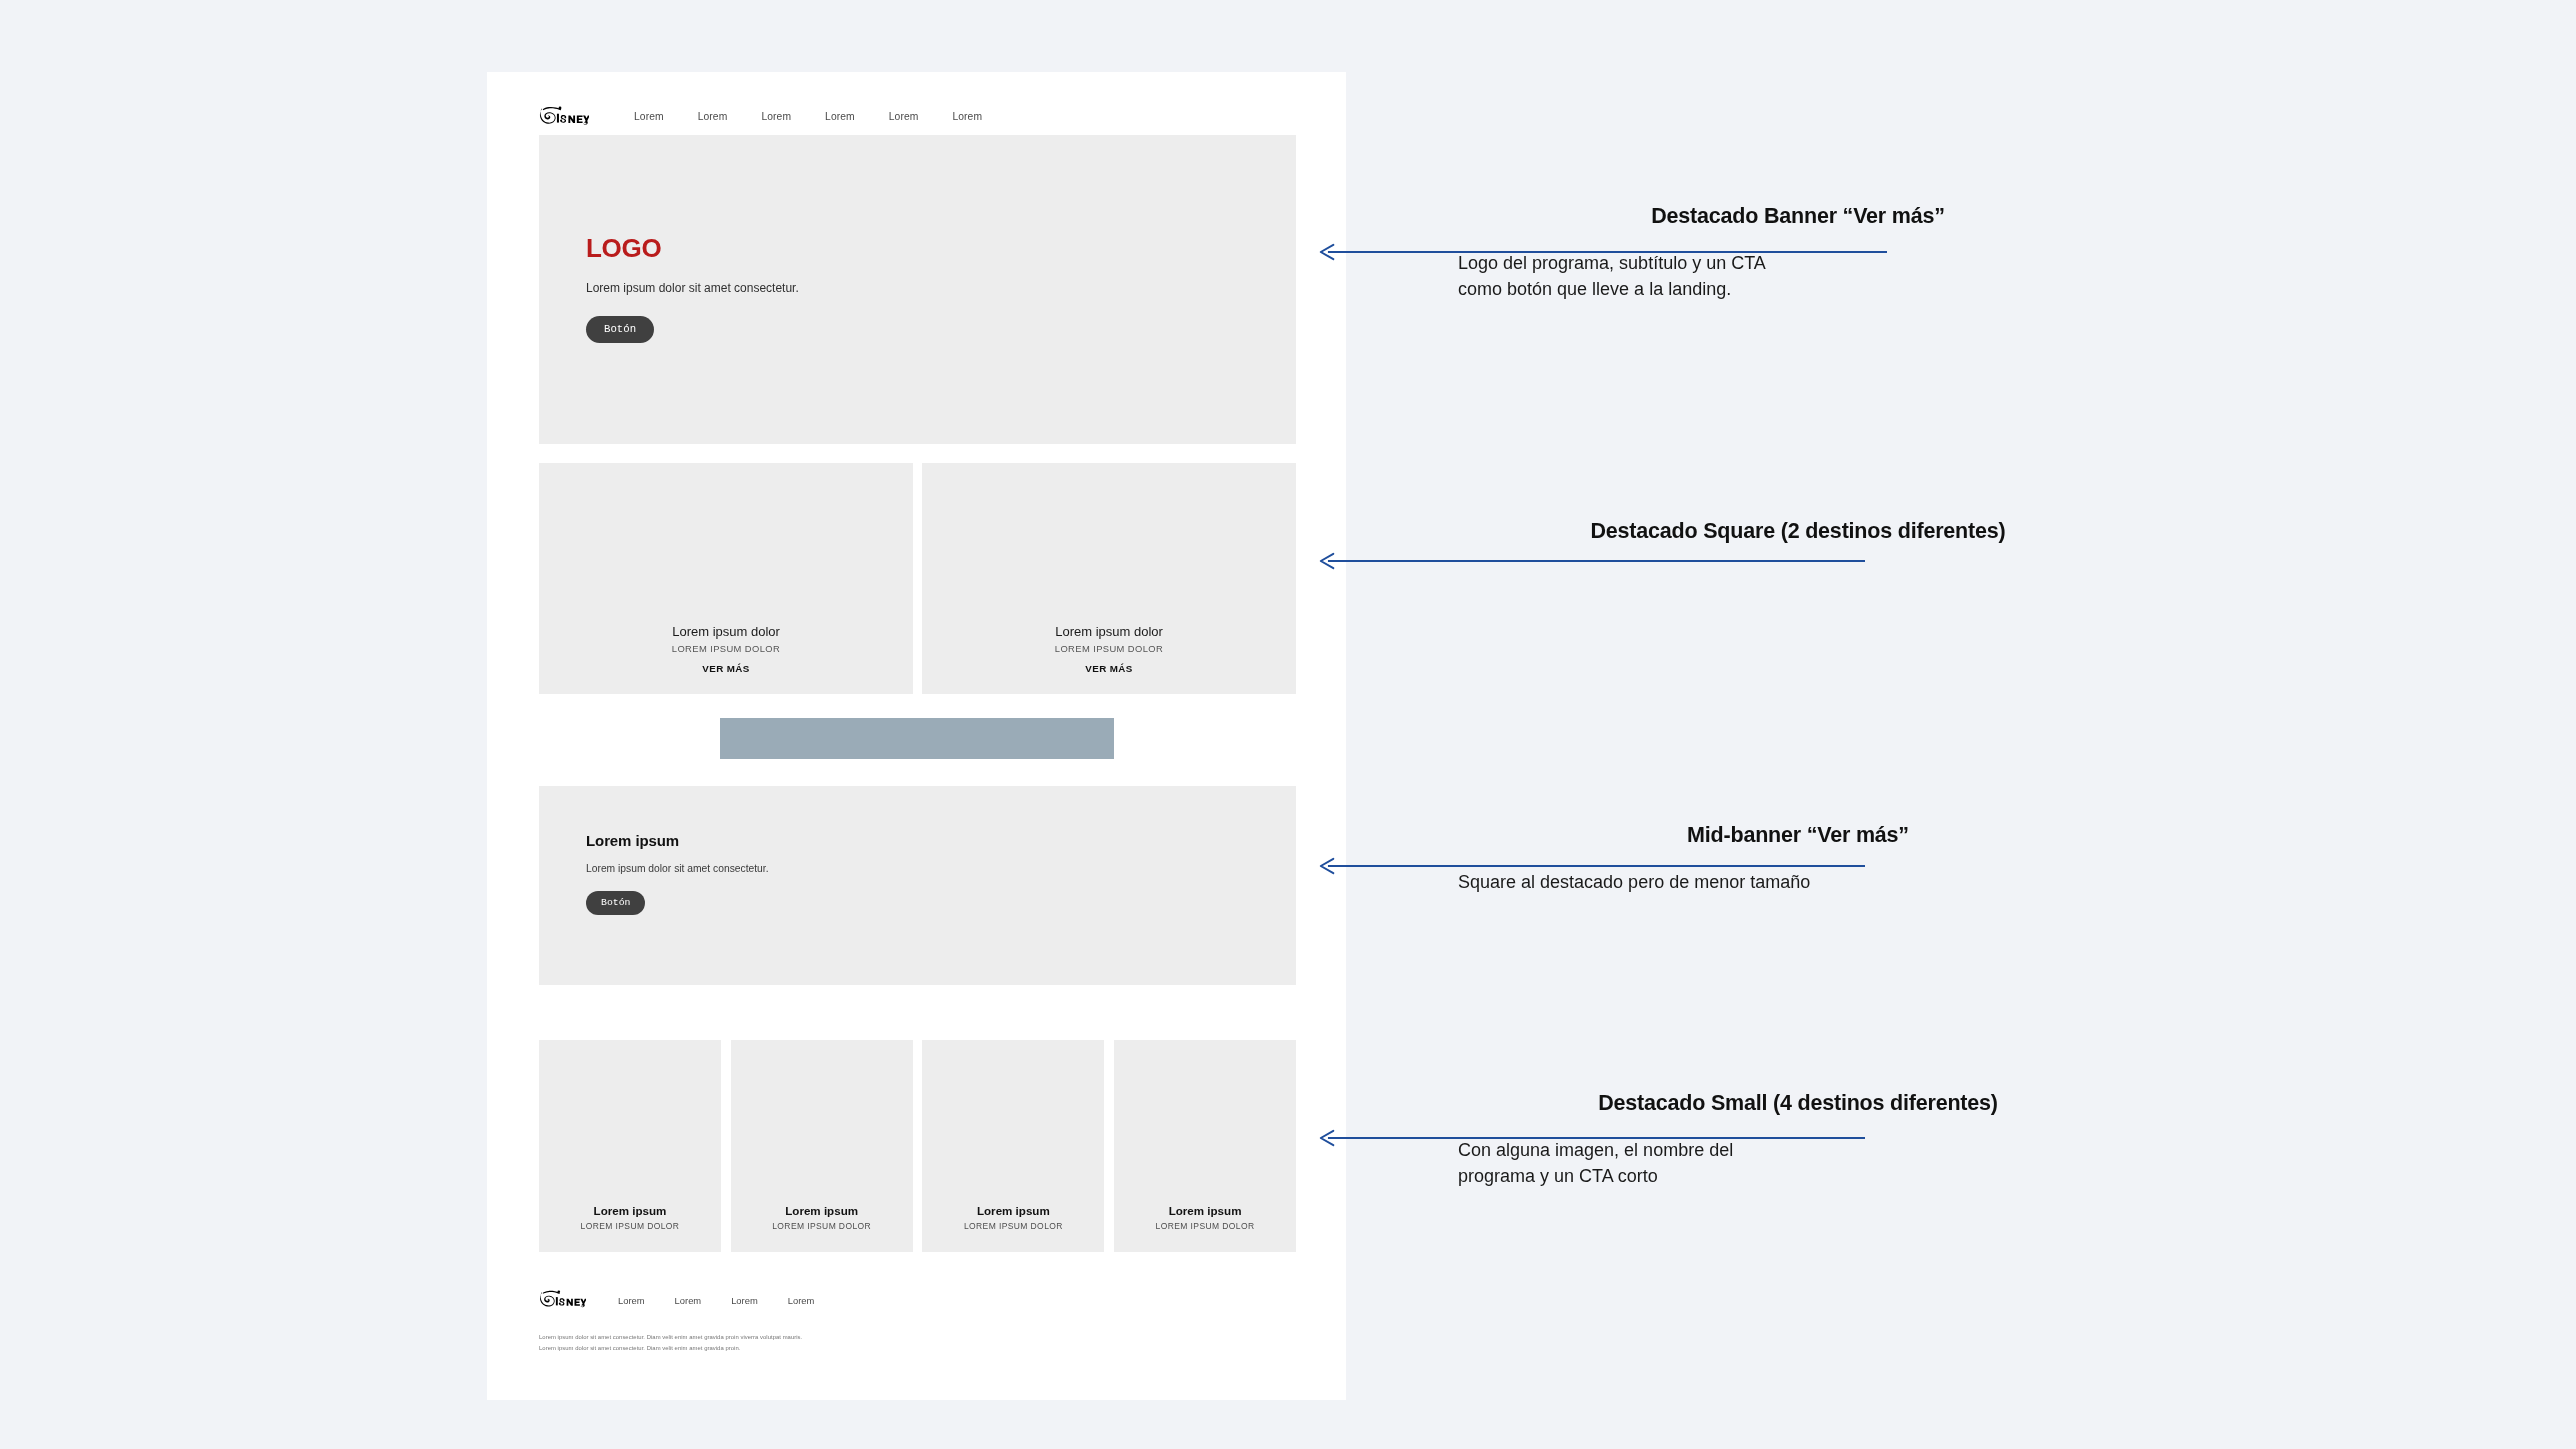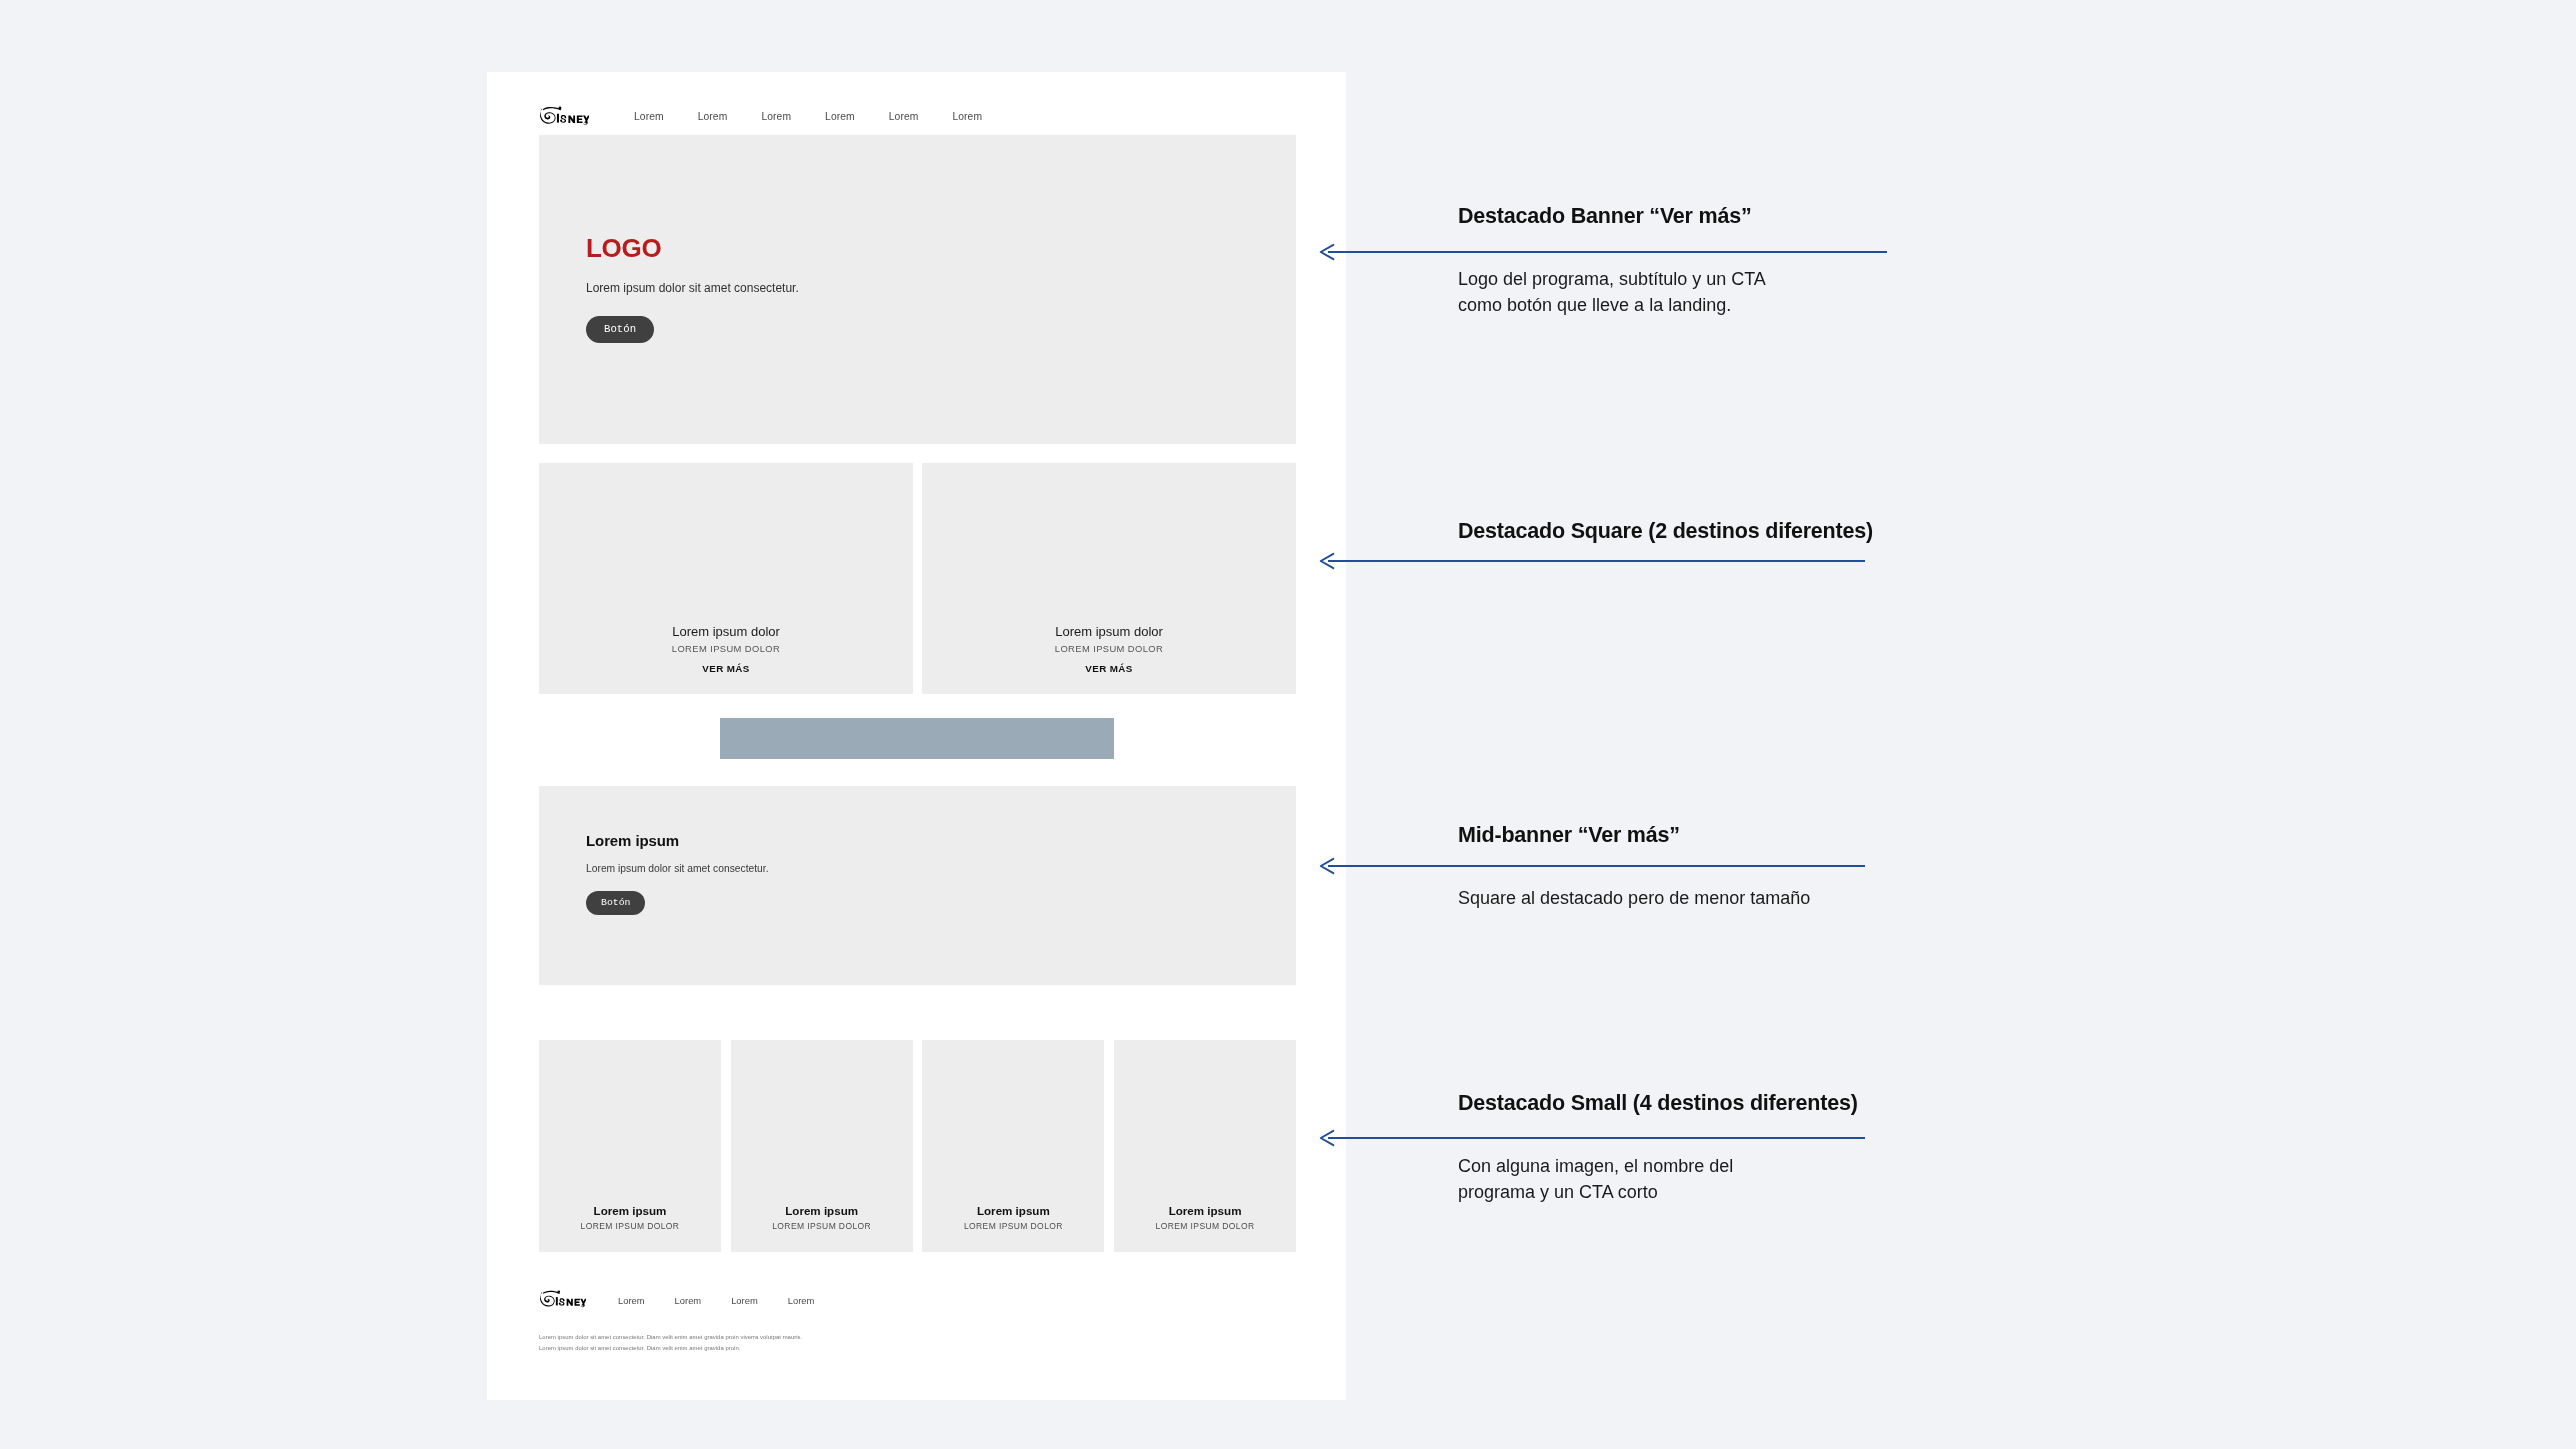--- a/index.html
+++ b/index.html
@@ -258,26 +258,27 @@
     width: 680px;
     left: 1458px;
   }
   .ann-heading {
     font-size: 21.5px;
     font-weight: 700;
     color: #111111;
     letter-spacing: -0.2px;
     line-height: 1.2;
     white-space: nowrap;
+    text-align: center;
   }
   .ann-body {
     font-size: 18px;
     color: #1a1a1a;
     line-height: 1.45;
-    margin-top: 36px;
+    margin-top: 20px;
     white-space: pre-line;
   }
   .arrow {
     position: absolute;
     height: 18px;
     left: 1319px;
   }
   .arrow svg { display: block; }
 </style>
 </head>

